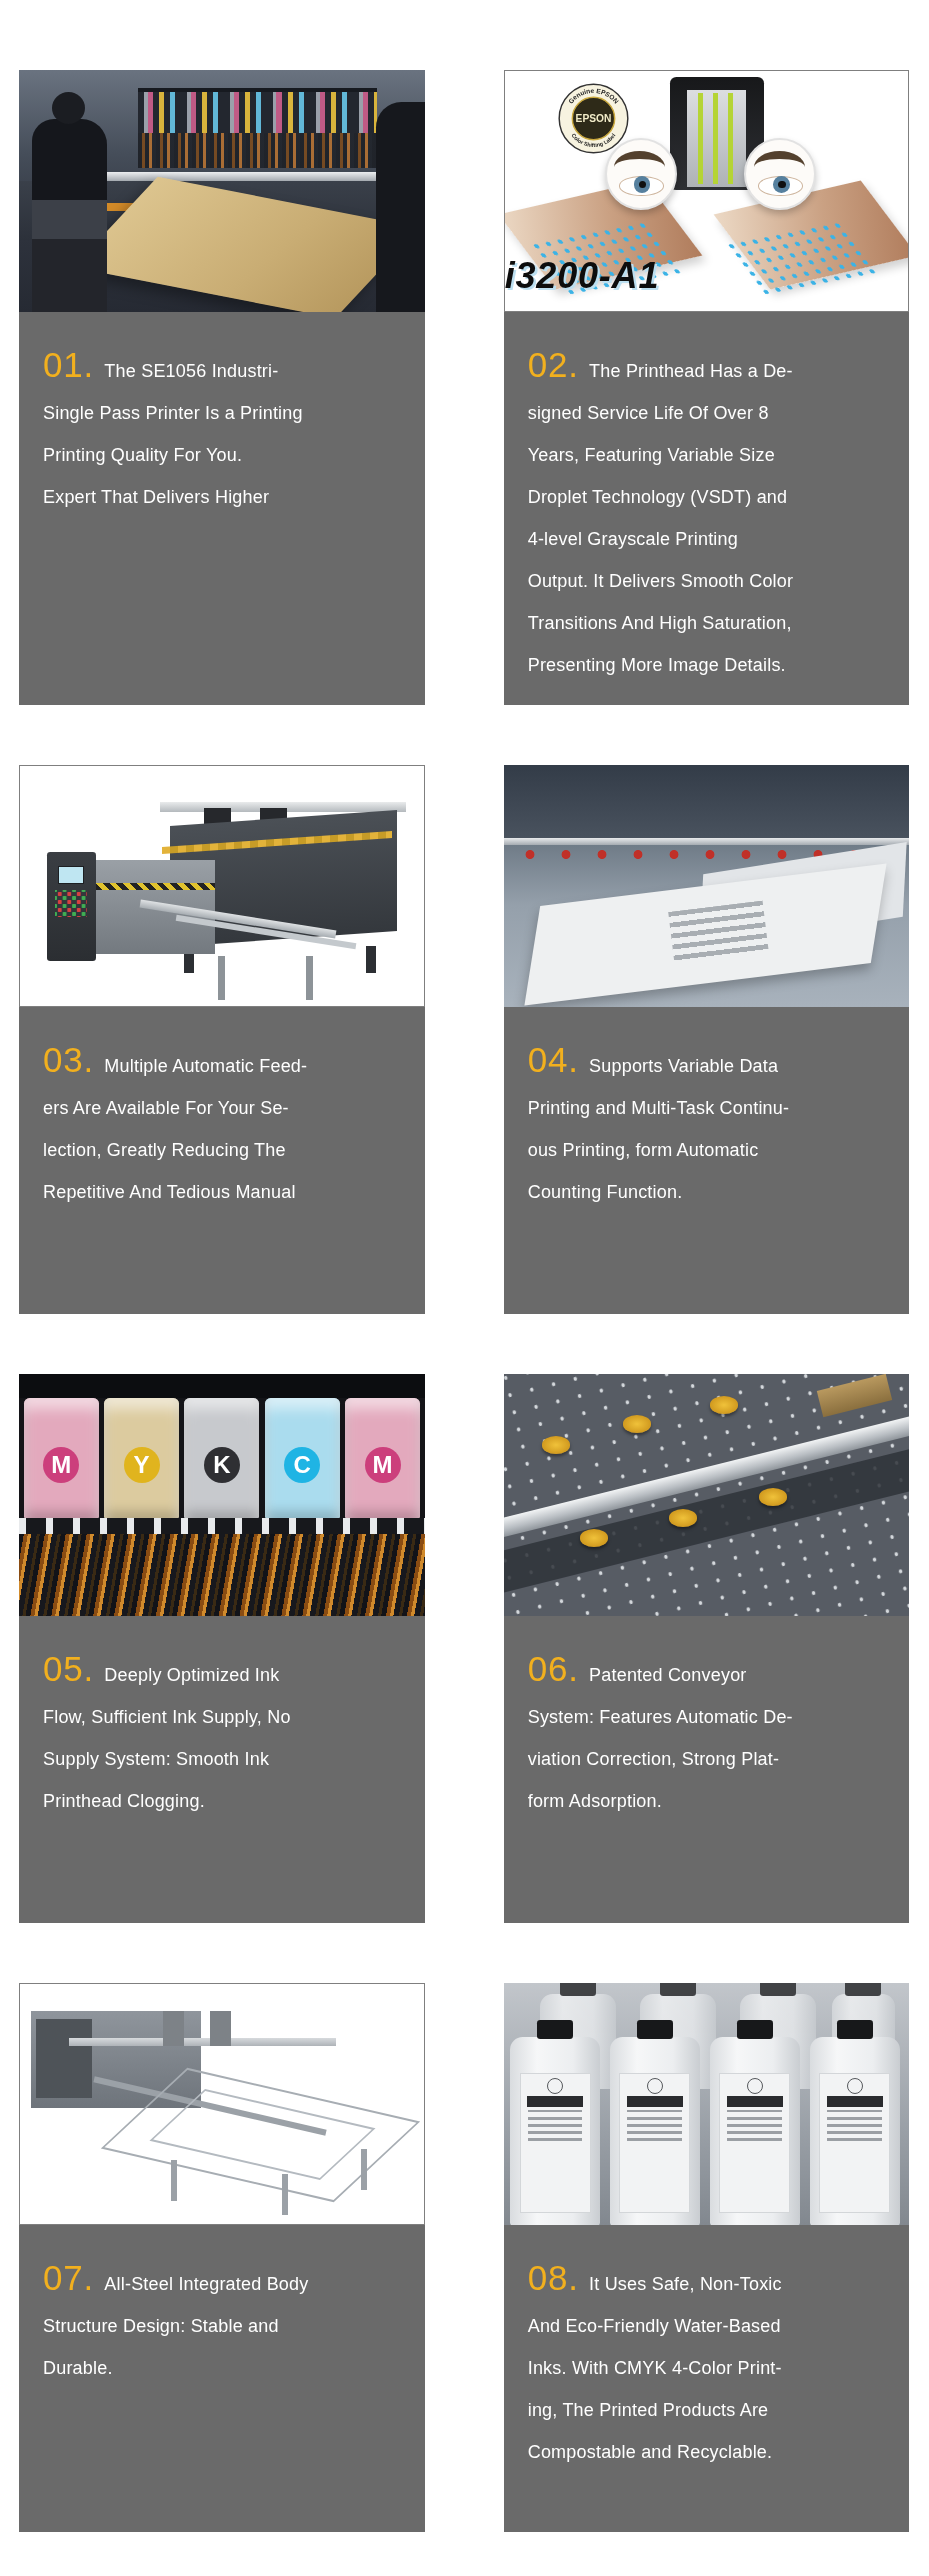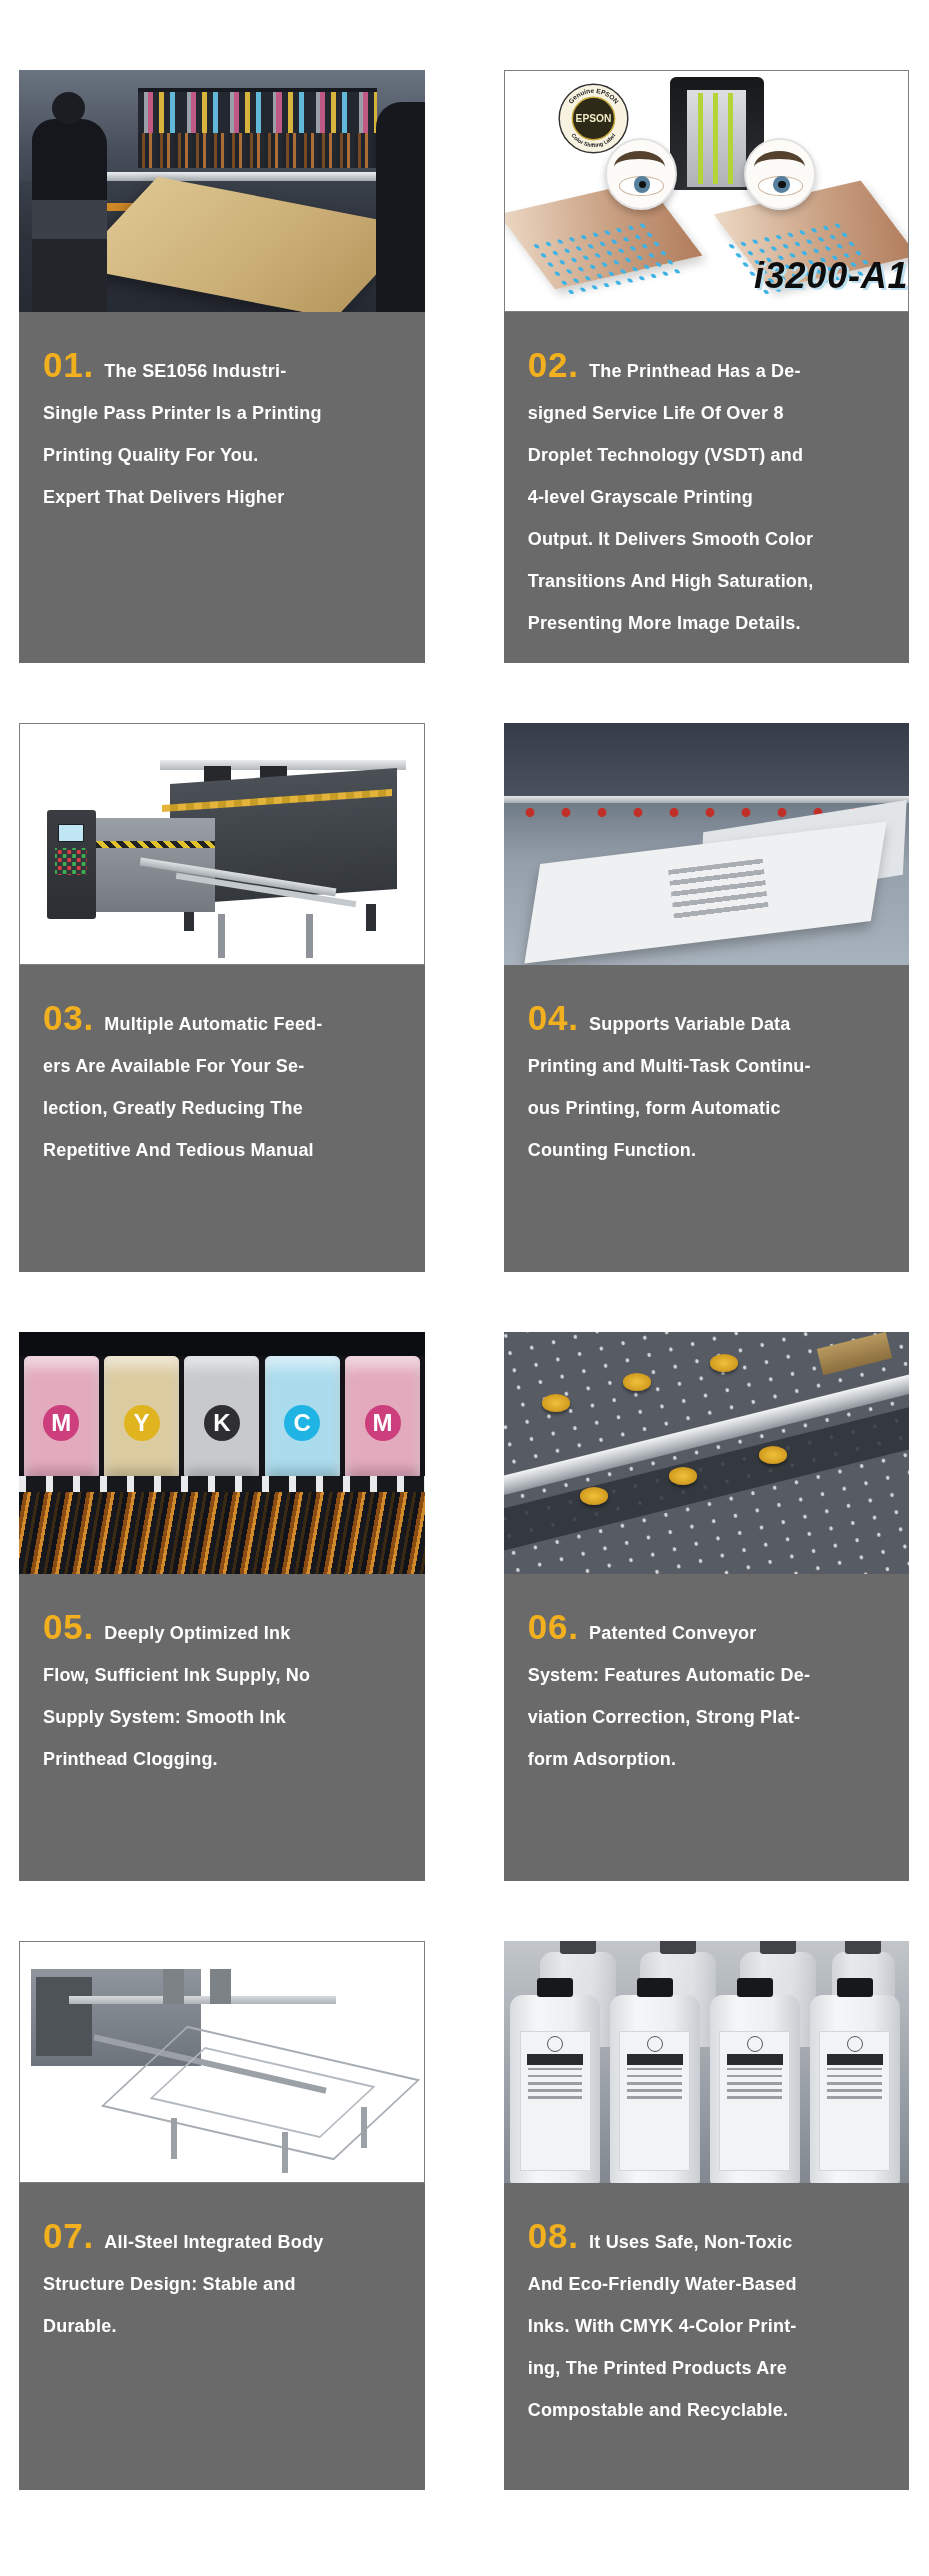--- a/index.html
+++ b/index.html
@@ -2,21 +2,21 @@
 <html style="font-size:12.7px"><head>
 <meta charset="utf-8">
 <style>
   html,body{margin:0;padding:0;background:#fff;}
   .page{width:930px;background:#fff;font-family:"Liberation Sans",sans-serif;}
   .grid{display:grid;grid-template-columns:1fr 1fr;column-gap:79px;row-gap:60px;padding:70px 20.6px 57px 19px;}
   .cell{display:flex;flex-direction:column;}
   .media{position:relative;height:242px;overflow:hidden;box-sizing:border-box;}
   .media.bordered{background:#fff;border:1.6px solid #7f7f7f;}
   .caption-box{flex:1;background:#6A6A6A;min-height:307px;box-sizing:border-box;padding:32px 20.6px 19px 24px;}
-  .caption{margin:0;font-weight:700;font-size:18px;line-height:42px;color:#fff;letter-spacing:0.2px;}
+  .caption{margin:0;font-weight:400;font-size:18px;line-height:42px;color:#fff;letter-spacing:0.2px;}
   .caption .num{color:#F2B01E;font-size:35px;line-height:42px;padding-right:10.3px;letter-spacing:0.8px;}
   .caption .line{display:block;}
 
   
   .m1{background:linear-gradient(180deg,#6a7380 0%,#454d59 35%,#2d323c 70%,#262a33 100%);}
   .m1-cart{position:absolute;left:119px;top:17.5px;right:48px;height:41px;border-top:4px solid #171a20;
     background:repeating-linear-gradient(90deg,#23272f 0 5.6px,#9aa0aa 5.6px 9.5px,#c05a85 9.5px 15px,#23272f 15px 20.6px,#d9b43c 20.6px 26px,#23272f 26px 32px,#62b8d8 32px 37px,#23272f 37px 43px);}
   .m1-cables{position:absolute;left:119px;top:63px;right:48px;height:35px;opacity:.92;
     background:repeating-linear-gradient(90deg,#1d2026 0 4px,#7a4a1e 4px 7.1px,#1d2026 7.1px 11px,#b27032 11px 14.3px,#20242b 14.3px 18px);}
   .m1-rail{position:absolute;left:71px;right:0;top:102px;height:9.5px;background:linear-gradient(180deg,#eceef0,#9ca2a8);}
@@ -41,21 +41,21 @@
   .m2-dots{position:absolute;width:121px;height:59px;top:157px;transform:rotate(-11deg) skewX(26deg);
     background-image:radial-gradient(circle,#3bb3e6 2.1px,rgba(59,179,230,0) 2.5px);background-size:12px 10.3px;}
   .m2-dots.dl{left:41px;} .m2-dots.dr{right:46px;}
   .m2-eye{position:absolute;width:68px;height:68px;border-radius:50%;background:#fdfbf8;border:2.4px solid #e2e2e2;
     box-shadow:0 4px 7.1px rgba(0,0,0,.22);overflow:hidden;top:67px;}
   .m2-eye.el{left:100px;} .m2-eye.er{right:92px;}
   .m2-brow{position:absolute;left:7.1px;top:11px;width:51px;height:24px;border-radius:50%;border-top:8px solid #54412e;}
   .m2-eyeball{position:absolute;left:12px;top:36px;width:43px;height:17.5px;border-radius:50%;background:#fff;border:1.6px solid #cdb49c;}
   .m2-iris{position:absolute;left:27px;top:36px;width:16.7px;height:16.7px;border-radius:50%;background:#56809e;}
   .m2-pupil{position:absolute;left:32px;top:41px;width:7.1px;height:7.1px;border-radius:50%;background:#101010;}
-  .m2-model{position:absolute;left:0;right:0;bottom:17.5px;text-align:right;font-style:italic;font-weight:700;
+  .m2-model{position:absolute;left:0;right:0;bottom:17.5px;text-align:left;font-style:italic;font-weight:700;
     font-size:36px;line-height:1;color:#0d0d0d;letter-spacing:0.8px;text-shadow:2.4px 2.4px 0 #bcdff0;}
 
   
   .m3-rbody{position:absolute;right:27px;top:52px;width:227px;height:121px;background:linear-gradient(180deg,#4b5056,#34383d);transform:skewY(-4deg);}
   .m3-rgantry{position:absolute;right:17.5px;top:36px;width:246px;height:9.5px;background:linear-gradient(180deg,#e9ebec,#b4b9bd);}
   .m3-rpost{position:absolute;width:27px;height:40px;background:#26282c;top:6.3px;} .m3-rpost.p1{right:119px;} .m3-rpost.p2{right:175px;}
   .m3-ryellow{position:absolute;right:32px;top:73px;width:230px;height:7.1px;transform:skewY(-4deg);
     background:repeating-linear-gradient(90deg,#e3b33a 0 8px,#c79c27 8px 16px);}
   .m3-rleg{position:absolute;width:9.5px;height:27px;background:#2c2f33;bottom:33px;} .m3-rleg.l1{right:48px;} .m3-rleg.l2{right:230px;}
   .m3-lbody{position:absolute;left:70px;top:94px;width:125px;height:94px;background:linear-gradient(180deg,#9aa0a6,#73797f);}
@@ -192,20 +192,21 @@
           <div class="m2-eyeball"></div>
           <div class="m2-iris"></div>
           <div class="m2-pupil"></div>
         </div>
         <div class="m2-model">i3200-A1</div>
       </div>
       <div class="caption-box">
         <p class="caption">
           <span class="num">02.</span><span>The Printhead Has a De-</span>
           <span class="line">signed Service Life Of Over 8</span>
+          <span class="line">Years, Featuring Variable Size</span>
           <span class="line">Droplet Technology (VSDT) and</span>
           <span class="line">4-level Grayscale Printing</span>
           <span class="line">Output. It Delivers Smooth Color</span>
           <span class="line">Transitions And High Saturation,</span>
           <span class="line">Presenting More Image Details.</span>
         </p>
       </div>
     </section>
 
     <section class="cell">

